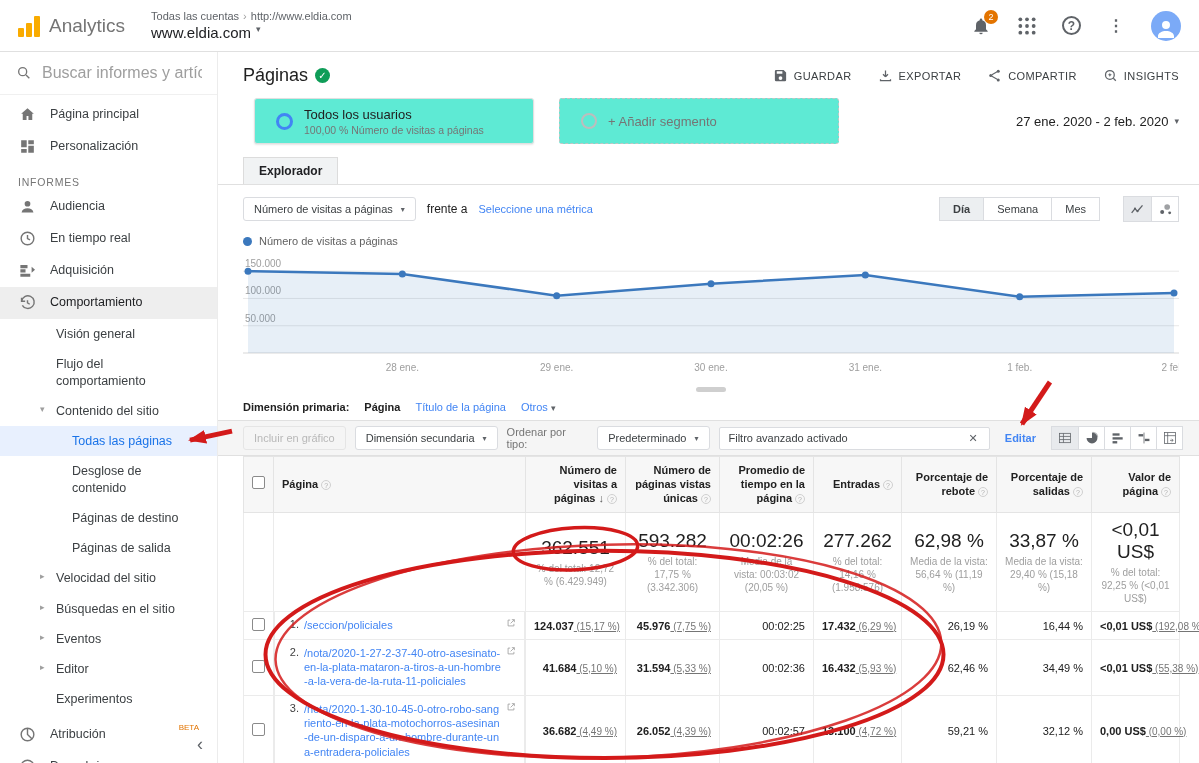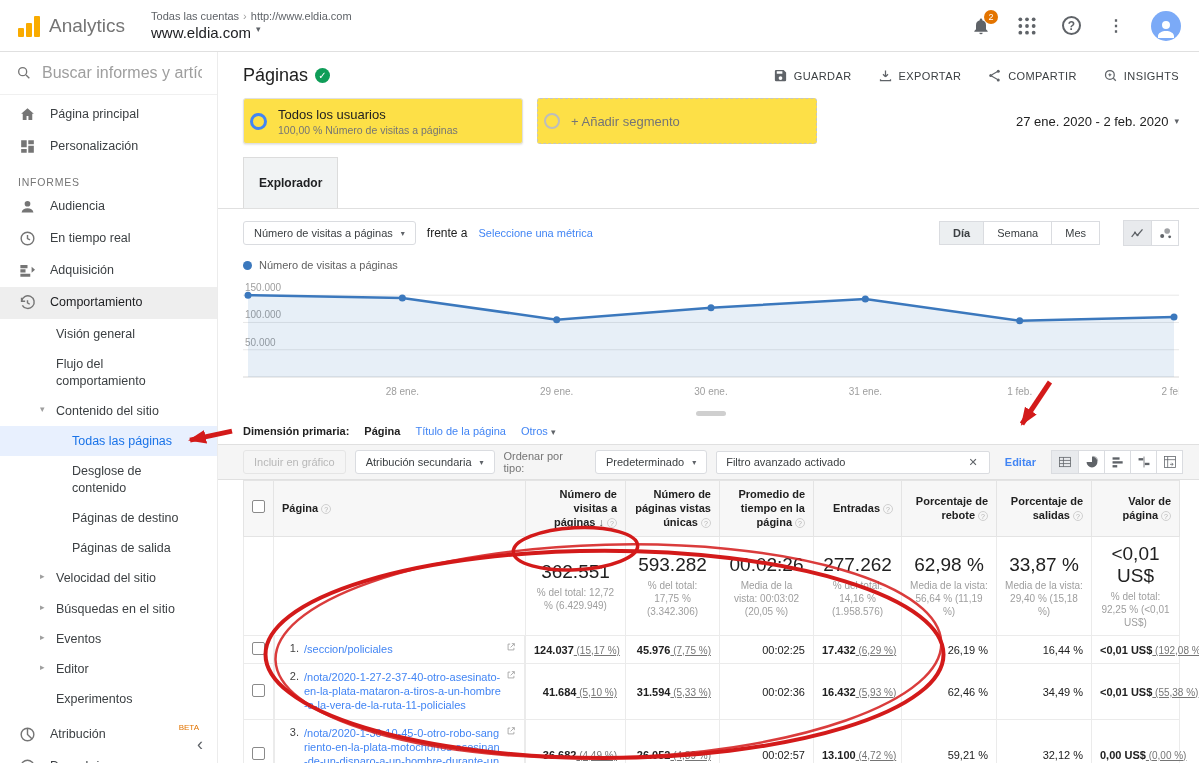--- a/index.html
+++ b/index.html
@@ -63,32 +63,32 @@
   .check-badge { width:15px; height:15px; border-radius:50%; background:#0f9d58; color:#fff;
     font-size:10px; display:flex; align-items:center; justify-content:center; }
   .header-actions { margin-left:auto; display:flex; gap:26px; }
   .action-btn { display:flex; align-items:center; gap:6px; font-size:11px; color:#3c4043;
     letter-spacing:.4px; cursor:pointer; }
   .action-btn svg { width:15px; height:15px; color:#5f6368; }
 
   .segments { display:flex; align-items:center; padding:5px 20px 13px 25px; gap:14px; }
   .segment-card { width:280px; height:46px; border:1px solid #e0e0e0; border-radius:3px;
     box-shadow:0 1px 2px rgba(0,0,0,.1); display:flex; align-items:center; gap:11px;
-    padding:0 6px; cursor:pointer; background:#fde047; }
+    padding:0 21px; cursor:pointer; background:#5eead4;margin-left:11px; }
   .segment-ring { width:17px; height:17px; border:3px solid #4285f4; border-radius:50%; flex:none; }
   .segment-title { font-size:13px; color:#212121; }
   .segment-sub { font-size:10.5px; color:#757575; margin-top:2px; }
   .segment-card.add { border:1px dashed #c4c4c4; box-shadow:none; }
   .segment-ring.gray { border:2px solid #bdbdbd; width:16px; height:16px; }
   .add-label { font-size:13px; color:#757575; }
   .date-range { margin-left:auto; font-size:13px; color:#212121; display:flex; align-items:center;
     gap:6px; cursor:pointer; }
 
   .tabs { display:flex; align-items:flex-end; padding-left:25px; border-bottom:1px solid #e0e0e0; gap:2px; }
-  .tab { font-size:12px; padding:18px 15px; color:#4285f4; cursor:pointer; }
+  .tab { font-size:12px; padding:6px 15px; color:#4285f4; cursor:pointer; }
   .tab.active { background:#f1f3f4; border:1px solid #dcdcdc; border-bottom:none; color:#202124; font-weight:bold; }
 
   .metric-controls { display:flex; align-items:center; gap:11px; padding:11px 20px 7px 25px; }
   .chip { border:1px solid #dadce0; background:#fff; border-radius:3px; font-size:11px; color:#3c4043;
     padding:5px 10px; display:flex; align-items:center; gap:8px; cursor:pointer; white-space:nowrap; }
   .chip .caret-down { font-size:8px; }
   .chip.disabled { color:#b8b8b8; border-color:#e5e5e5; background:transparent; }
   .vs { font-size:12px; color:#212121; }
   .link { color:#4285f4; font-size:11px; cursor:pointer; }
   .granularity { margin-left:auto; display:flex; }
@@ -464,21 +464,21 @@
     <span class="dim-opt active">Página</span>
     <span class="dim-opt">Título de la página</span>
     <span class="dim-opt"><span>Otros</span> <span class="caret-down">▾</span></span>
   </div>
 
   <div class="table-toolbar">
     <div class="chip disabled">
       <span>Incluir en gráfico</span>
     </div>
     <div class="chip">
-      <span>Atribución secundaria</span>
+      <span>Dimensión secundaria</span>
       <span class="caret-down">▾</span>
     </div>
     <span class="sort-label">Ordenar por tipo:</span>
     <div class="chip">
       <span>Predeterminado</span>
       <span class="caret-down">▾</span>
     </div>
     <div class="filter-box">
       <span>Filtro avanzado activado</span>
       <span class="x-icon">✕</span>

